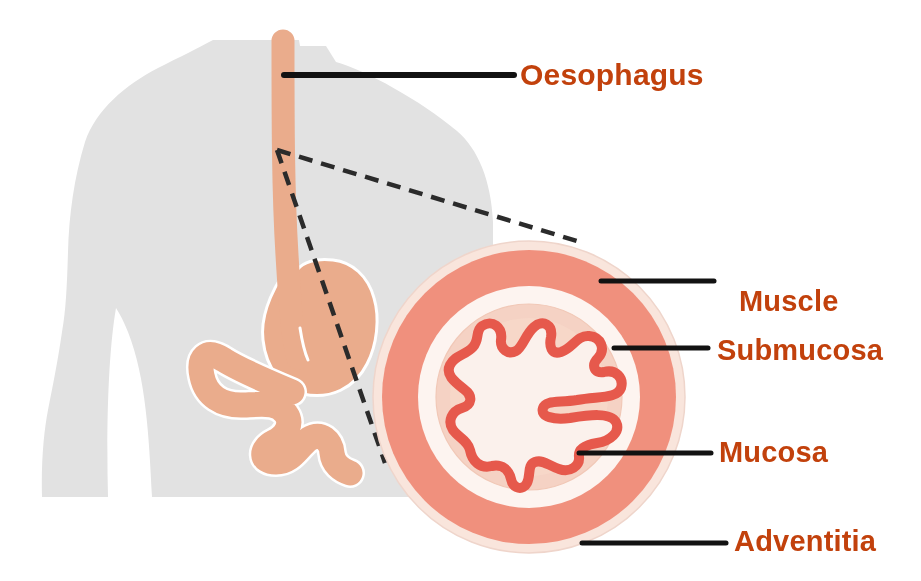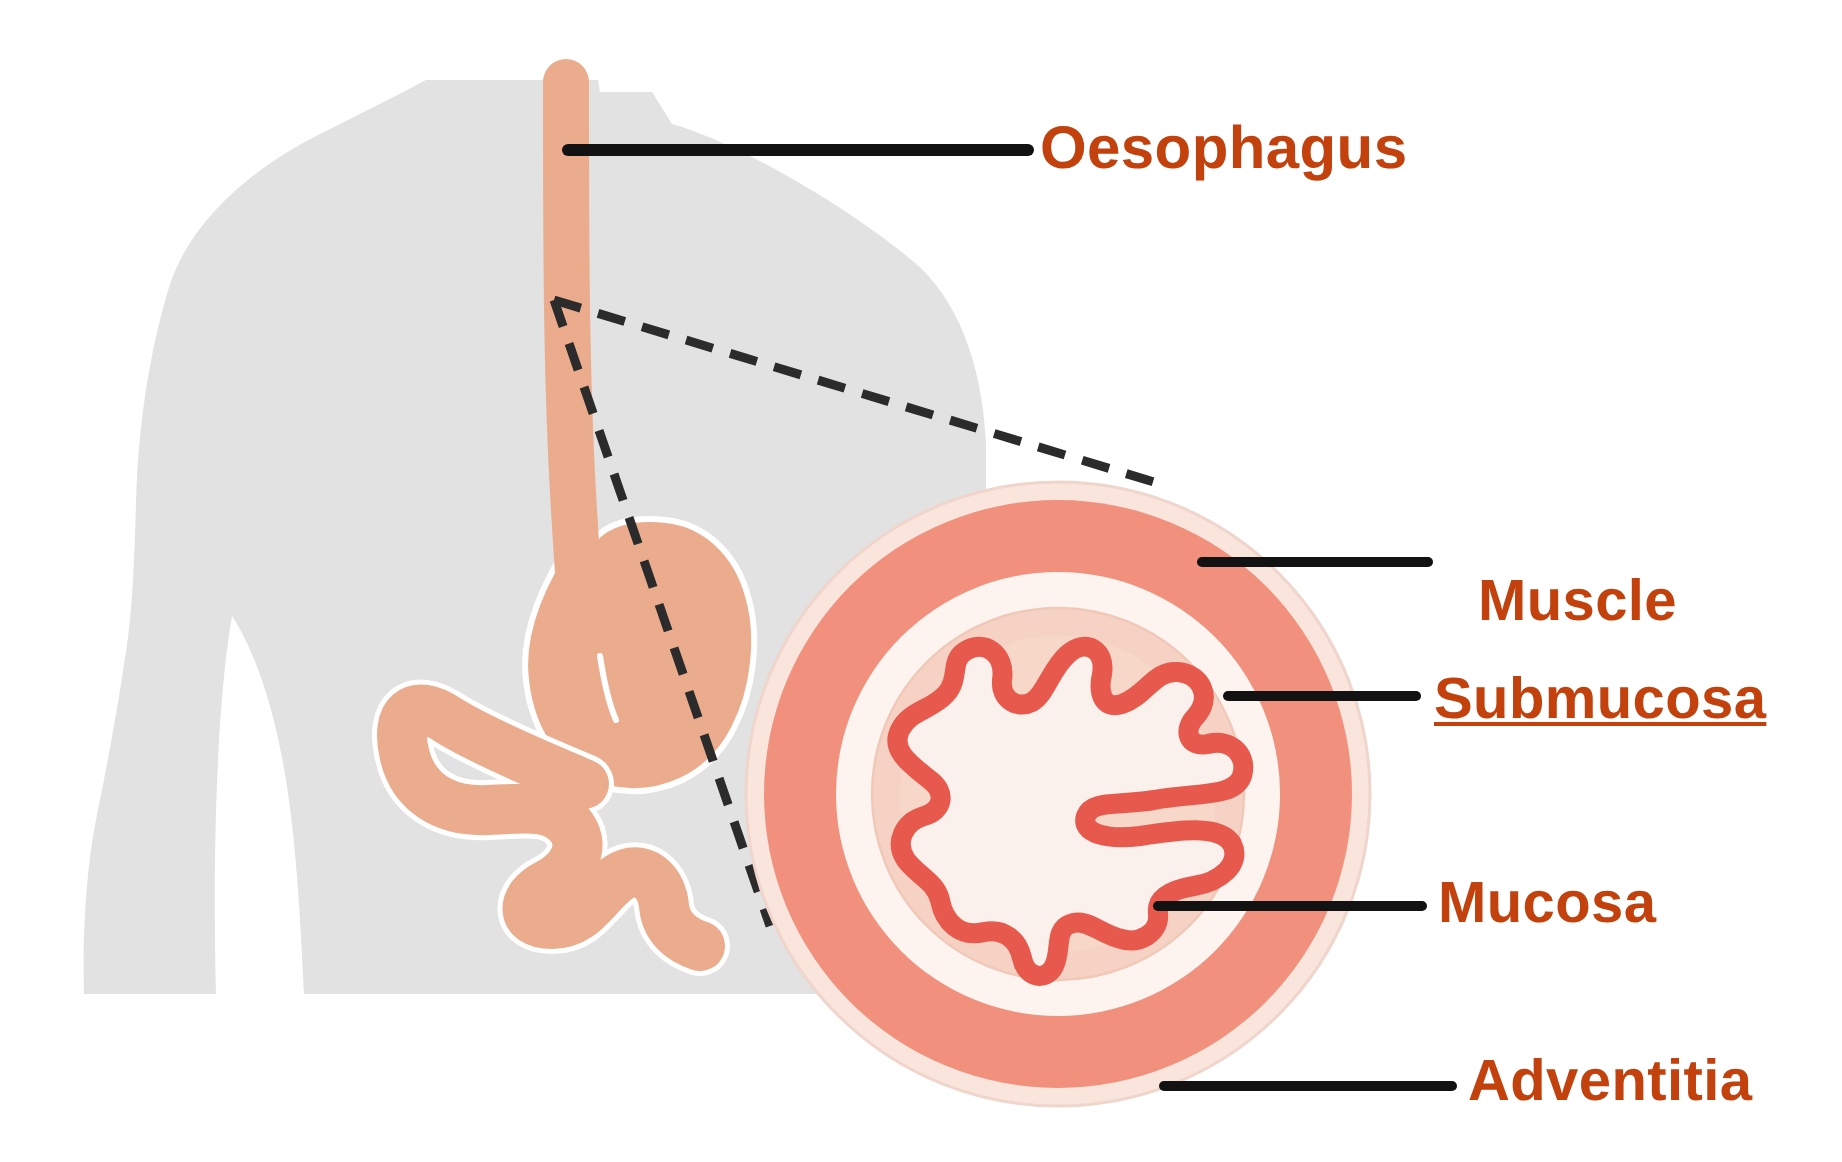--- a/index.html
+++ b/index.html
@@ -16,21 +16,21 @@
     font-weight:bold;
     color:#c2410c;
     font-size:29px;
     line-height:29px;
     white-space:nowrap;
     letter-spacing:0.2px;
   }
   .lbl.big{font-size:30px;line-height:30px;}
   #label-oesophagus{left:520px;top:60px;}
   #label-muscle{left:739px;top:267px;margin-top:20px;}
-  #label-submucosa{left:717px;top:336px;text-decoration:underline;}
+  #label-submucosa{left:717px;top:336px;}
   #label-mucosa{left:719px;top:438px;}
   #label-adventitia{left:734px;top:527px;text-align:center;}
 </style>
 </head>
 <body>
 
 <div id="canvas">
 
   <svg id="art" width="921" height="581" viewBox="0 0 921 581">
 

